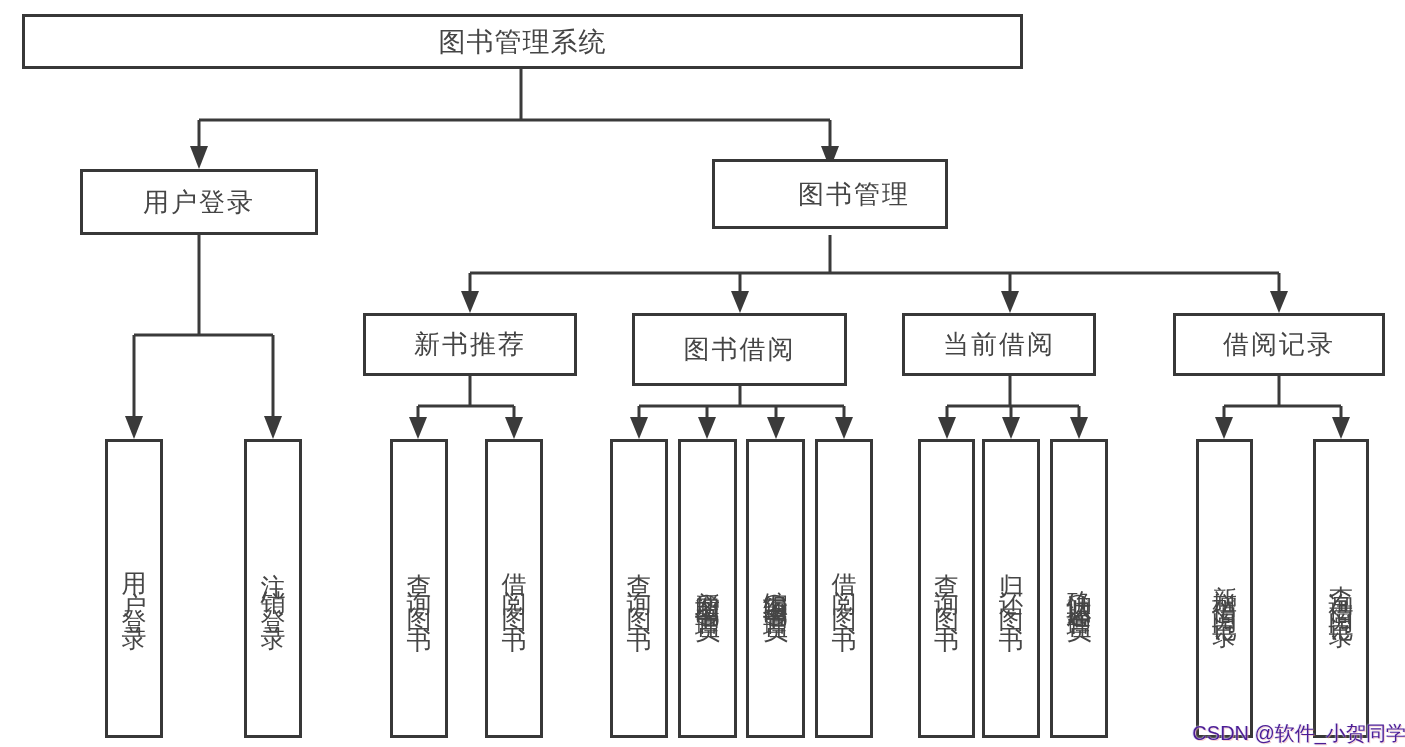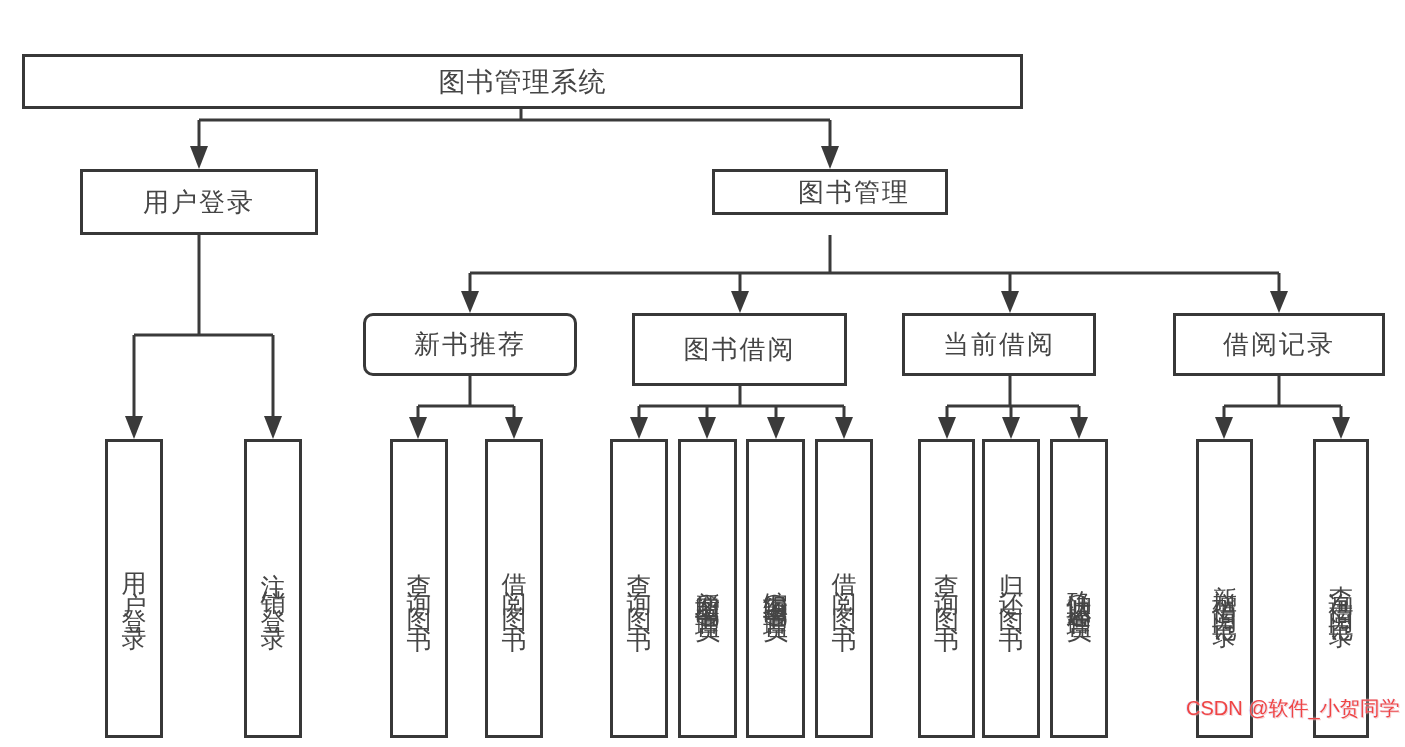--- a/index.html
+++ b/index.html
@@ -17,23 +17,24 @@
   .hlabel{font-size:26px;letter-spacing:2px;white-space:nowrap;}
   .root-label{font-size:27px;letter-spacing:1px;}
   .vtext{
     writing-mode:vertical-rl;text-orientation:mixed;
     font-size:25px;line-height:1;white-space:nowrap;
   }
   .ls4{letter-spacing:18px;}
   .ls6{letter-spacing:8px;}
   .ls9{letter-spacing:4px;}
   .watermark{
-    position:absolute;left:1186px;top:695px;width:220px;
-    font-size:20px;color:#ef4444;white-space:nowrap;
+    position:absolute;left:1186px;top:720px;width:220px;
+    font-size:20px;color:#4c1d95;white-space:nowrap;
     text-shadow:0 0 2px #ffffff,1px 1px 0 rgba(233,100,100,0.35),-1px 0 0 rgba(120,150,255,0.30);
+    text-align:right;
   }
 </style>
 </head>
 <body>
 
 <div class="canvas">
 
   <svg class="connectors" viewBox="0 0 1405 747" xmlns="http://www.w3.org/2000/svg">
     <g>
       <path d="M521 67 V120 M199 120 H830"></path>
@@ -89,32 +90,32 @@
     </g>
     <g>
       <path d="M1279 376 V406 M1224 406 H1341"></path>
       <path d="M1224 406 V420"></path>
         <polygon points="1215,417 1233,417 1224,439"></polygon>
       <path d="M1341 406 V420"></path>
         <polygon points="1332,417 1350,417 1341,439"></polygon>
     </g>
   </svg>
 
-  <div class="box" style="left:22px;top:14px;width:1001px;height:55px;margin-top:40px;">
+  <div class="box" style="left:22px;top:14px;width:1001px;height:55px;">
     <span class="root-label">图书管理系统</span>
   </div>
 
   <div class="box" style="left:80px;top:169px;width:238px;height:66px;">
     <span class="hlabel">用户登录</span>
   </div>
-  <div class="box" style="left:712px;top:169px;width:236px;height:46px;padding-left:48px;">
+  <div class="box" style="left:712px;top:159px;width:236px;height:70px;padding-left:48px;">
     <span class="hlabel">图书管理</span>
   </div>
 
-  <div class="box" style="left:363px;top:313px;width:214px;height:63px;border-radius:10px;">
+  <div class="box" style="left:363px;top:313px;width:214px;height:63px;">
     <span class="hlabel">新书推荐</span>
   </div>
   <div class="box" style="left:632px;top:313px;width:215px;height:73px;">
     <span class="hlabel">图书借阅</span>
   </div>
   <div class="box" style="left:902px;top:313px;width:194px;height:63px;">
     <span class="hlabel">当前借阅</span>
   </div>
   <div class="box" style="left:1173px;top:313px;width:212px;height:63px;">
     <span class="hlabel">借阅记录</span>

